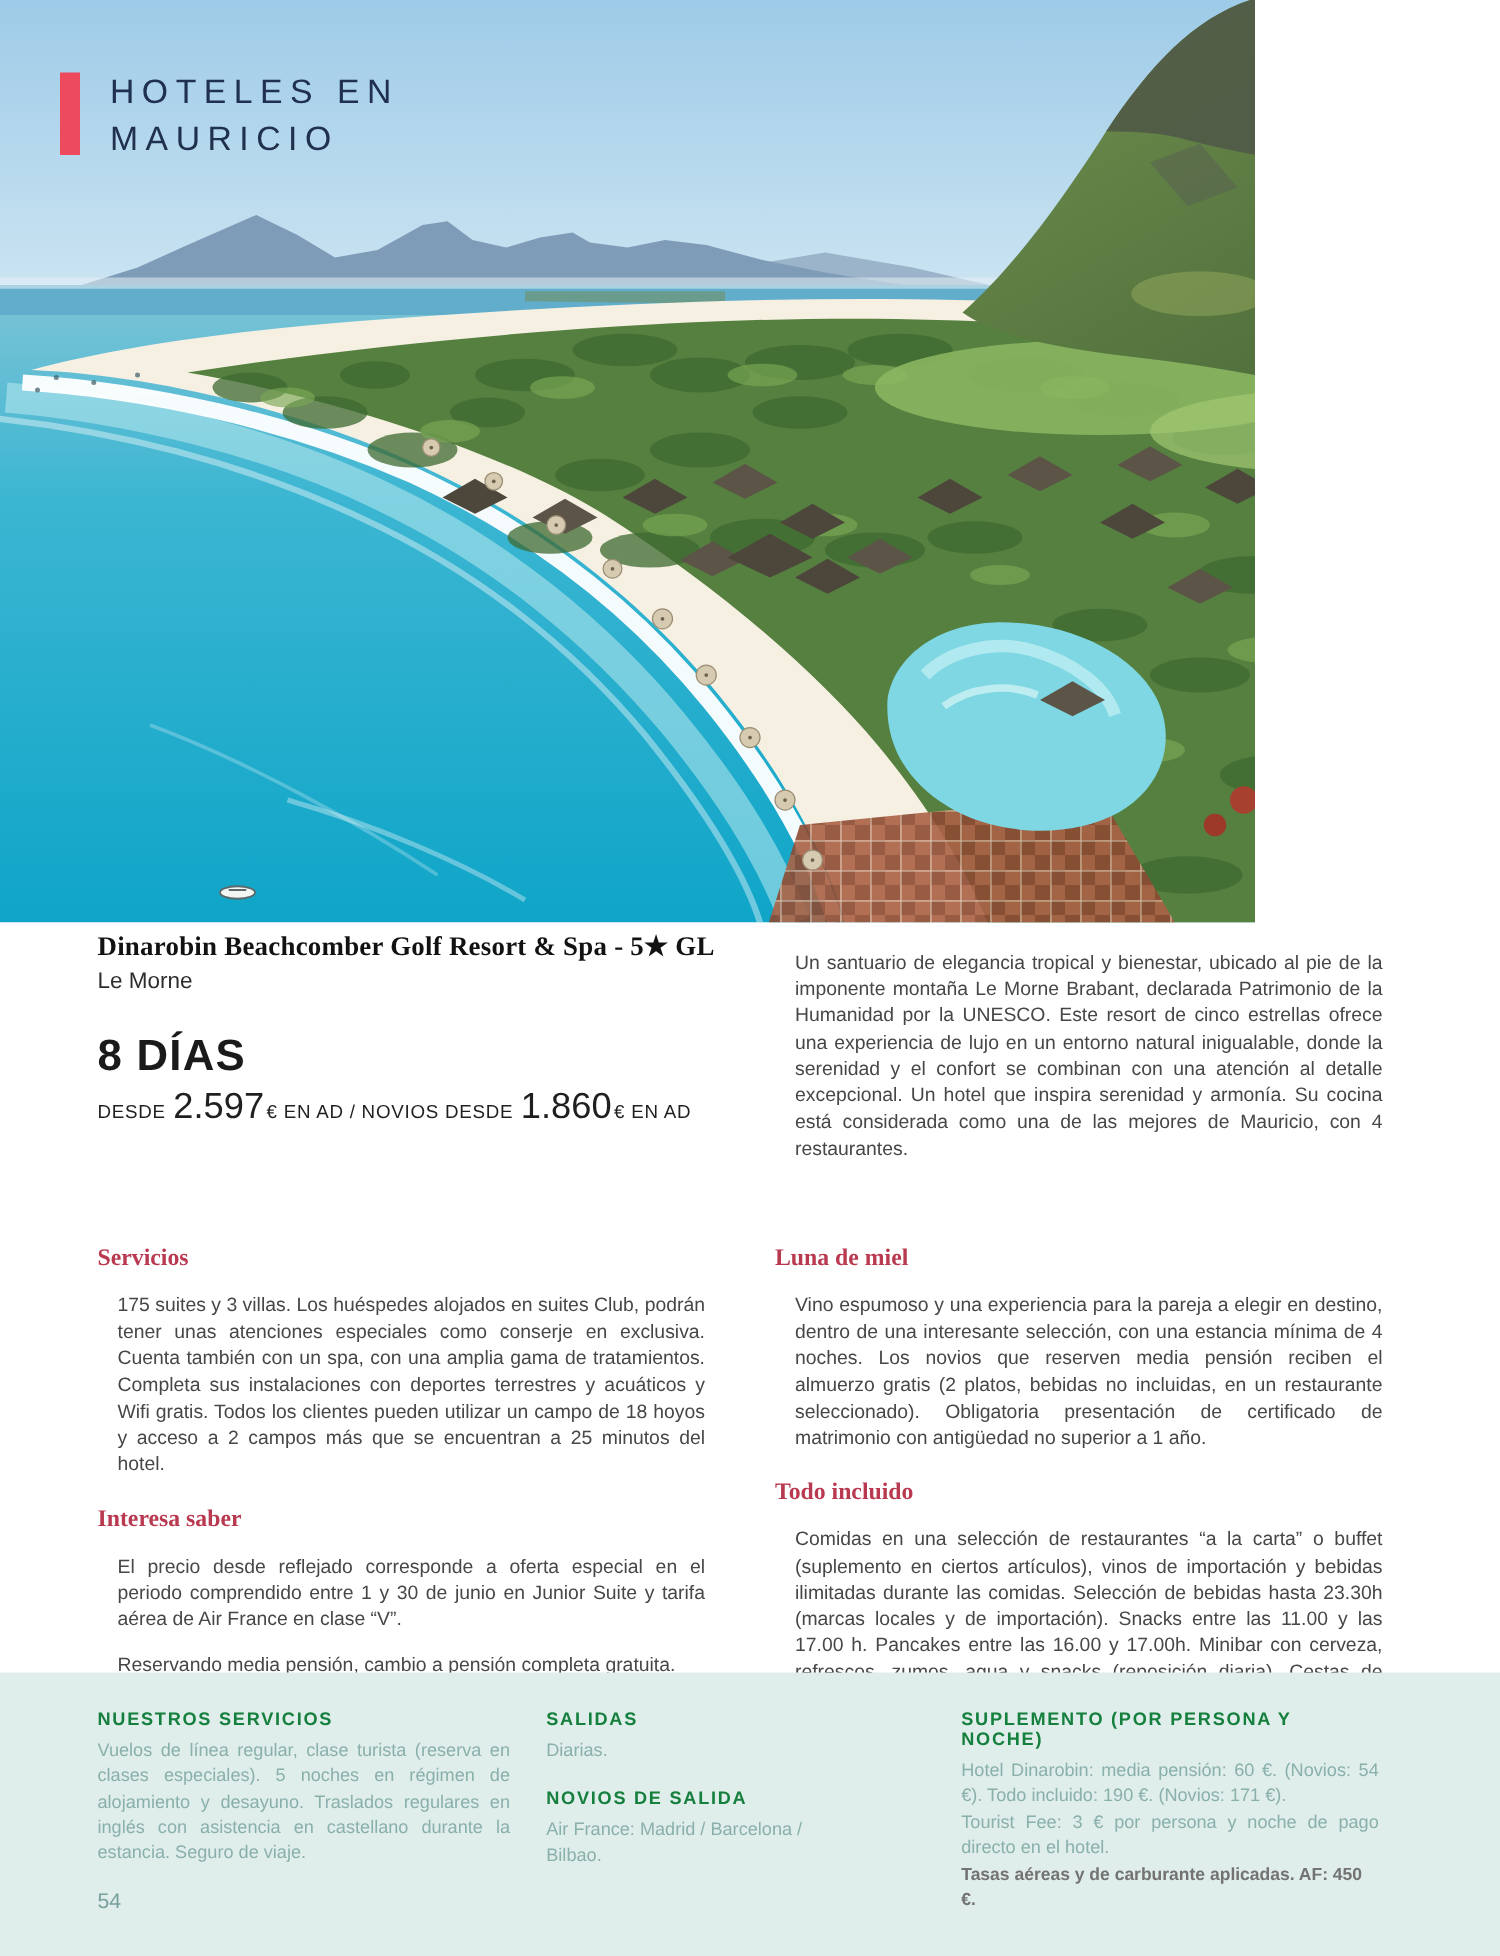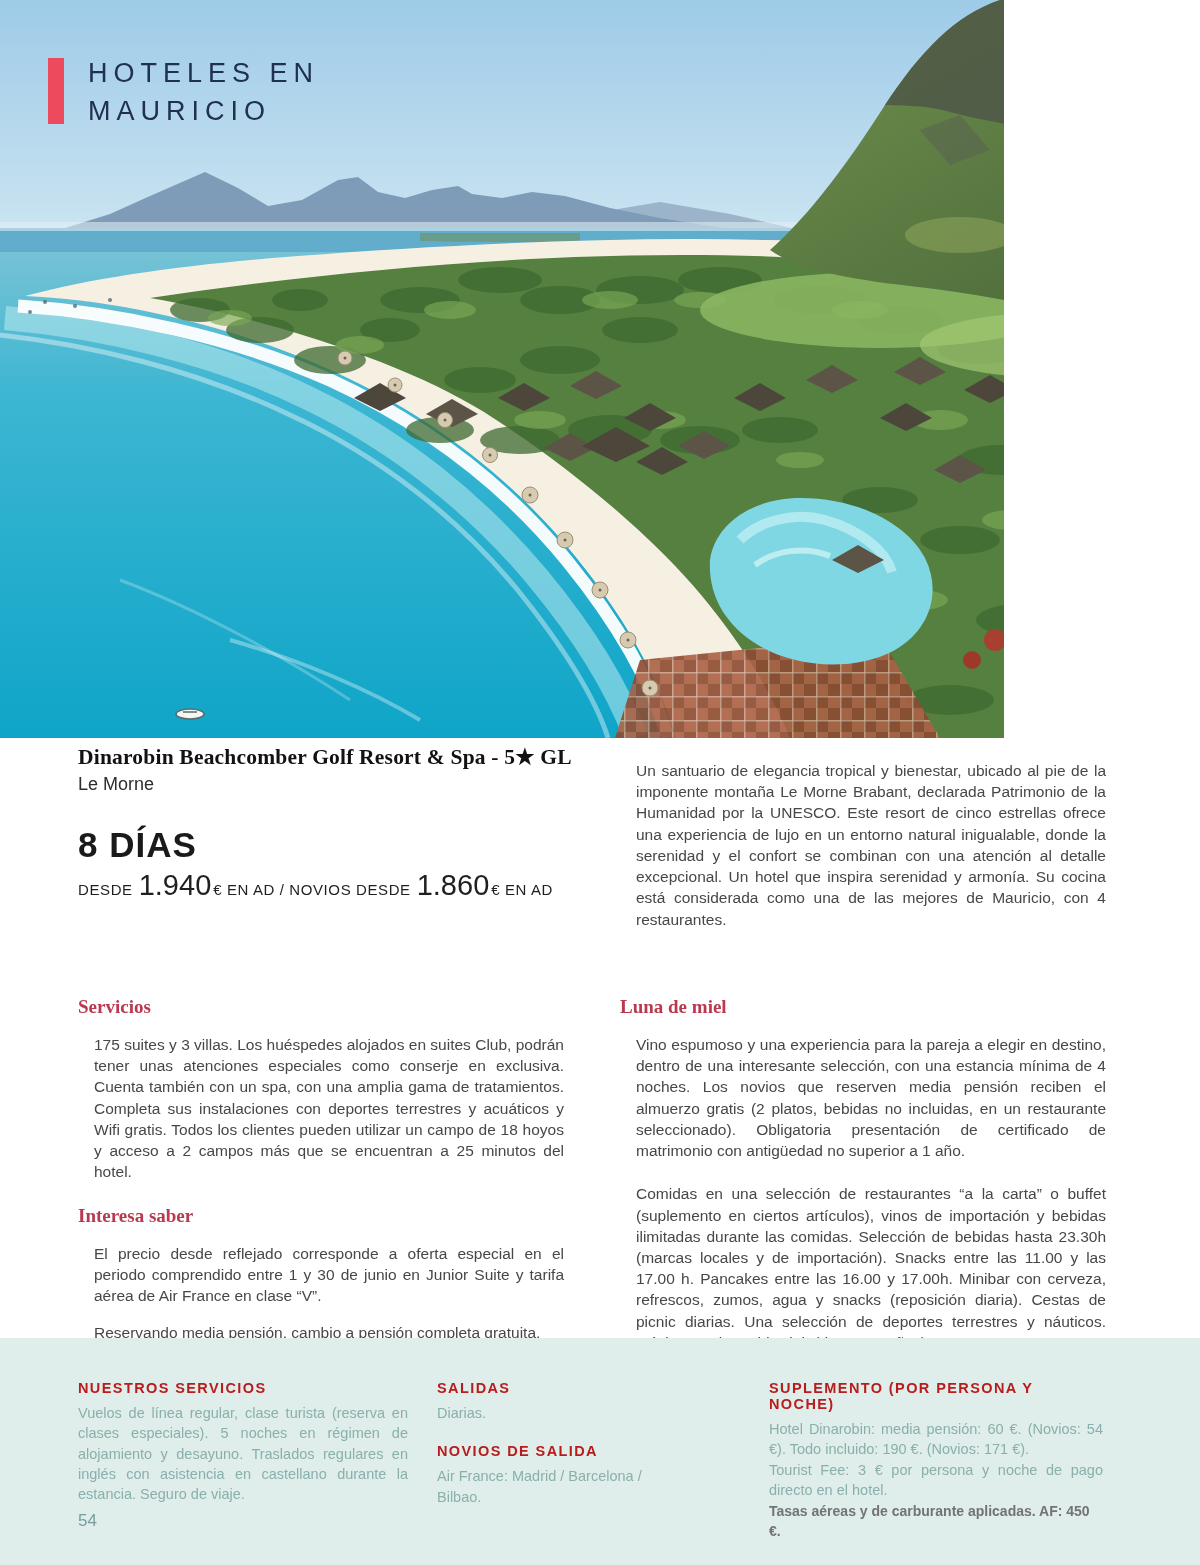--- a/index.html
+++ b/index.html
@@ -38,21 +38,21 @@
                color:#b93a50;margin:0 0 7px 0;}
   p.body + p.body{margin-top:0;}
 
   
   .footer{position:absolute;left:0;top:1338px;width:1200px;height:227px;background:#dfedeb;
           box-sizing:border-box;padding:30px 78px 0;}
   .footer-cols{display:flex;align-items:flex-start;}
   .fcol1{width:330px;flex:none;}
   .fcol2{width:252px;flex:none;margin-left:29px;}
   .fcol3{width:334px;flex:none;margin-left:80px;}
-  h4.f-title{font-size:14.5px;font-weight:700;letter-spacing:1.4px;color:#b91c1c;margin:12px 0 7px 0;}
+  h4.f-title{font-size:14.5px;font-weight:700;letter-spacing:1.4px;color:#15803d;margin:0 0 7px 0;}
   .f-body{font-size:14.5px;line-height:1.4;color:#8ab0ac;margin:0;}
   .just{text-align:justify;}
   .f-block + .f-block{margin-top:20px;}
   .f-bold{font-size:14px;font-weight:700;color:#737373;margin:2px 0 0 0;line-height:1.4;}
   .page-number{position:absolute;left:78px;bottom:34px;font-size:17px;color:#77a09d;}
 </style>
 </head>
 <body>
 
 <div class="page">
@@ -248,21 +248,21 @@
   </div>
 
   <div class="content">
     <div class="row top-row">
       <div class="col-l">
         <h2 class="hotel-name">Dinarobin Beachcomber Golf Resort &amp; Spa - 5★ GL</h2>
         <div class="location">Le Morne</div>
         <div class="duration">8 DÍAS</div>
         <div class="price-line">
           <span class="sm">DESDE</span>
-          <span class="big">1.940</span>
+          <span class="big">2.597</span>
           <span class="sm">€ EN AD / NOVIOS DESDE</span>
           <span class="big2">1.860</span>
           <span class="sm">€ EN AD</span>
         </div>
       </div>
       <div class="col-r">
         <p class="body desc">Un santuario de elegancia tropical y bienestar, ubicado al pie de la imponente montaña Le Morne Brabant, declarada Patrimonio de la Humanidad por la UNESCO. Este resort de cinco estrellas ofrece una experiencia de lujo en un entorno natural inigualable, donde la serenidad y el confort se combinan con una atención al detalle excepcional. Un hotel que inspira serenidad y armonía. Su cocina está considerada como una de las mejores de Mauricio, con 4 restaurantes.</p>
       </div>
     </div>
 
@@ -277,20 +277,21 @@
           <p class="body">El precio desde reflejado corresponde a oferta especial en el periodo comprendido entre 1 y 30 de junio en Junior Suite y tarifa aérea de Air France en clase “V”.</p>
           <p class="body">Reservando media pensión, cambio a pensión completa gratuita.</p>
         </div>
       </div>
       <div class="col-r">
         <div class="section">
           <h3 class="sec-title">Luna de miel</h3>
           <p class="body">Vino espumoso y una experiencia para la pareja a elegir en destino, dentro de una interesante selección, con una estancia mínima de 4 noches. Los novios que reserven media pensión reciben el almuerzo gratis (2 platos, bebidas no incluidas, en un restaurante seleccionado). Obligatoria presentación de certificado de matrimonio con antigüedad no superior a 1 año.</p>
         </div>
         <div class="section">
+          <h3 class="sec-title">Todo incluido</h3>
           <p class="body">Comidas en una selección de restaurantes “a la carta” o buffet (suplemento en ciertos artículos), vinos de importación y bebidas ilimitadas durante las comidas. Selección de bebidas hasta 23.30h (marcas locales y de importación). Snacks entre las 11.00 y las 17.00 h. Pancakes entre las 16.00 y 17.00h. Minibar con cerveza, refrescos, zumos, agua y snacks (reposición diaria). Cestas de picnic diarias. Una selección de deportes terrestres y náuticos. Música en vivo, Kids club (de 3 a 11 años).</p>
         </div>
       </div>
     </div>
   </div>
 
   <div class="footer">
     <div class="footer-cols">
       <div class="fcol1">
         <h4 class="f-title">NUESTROS SERVICIOS</h4>

